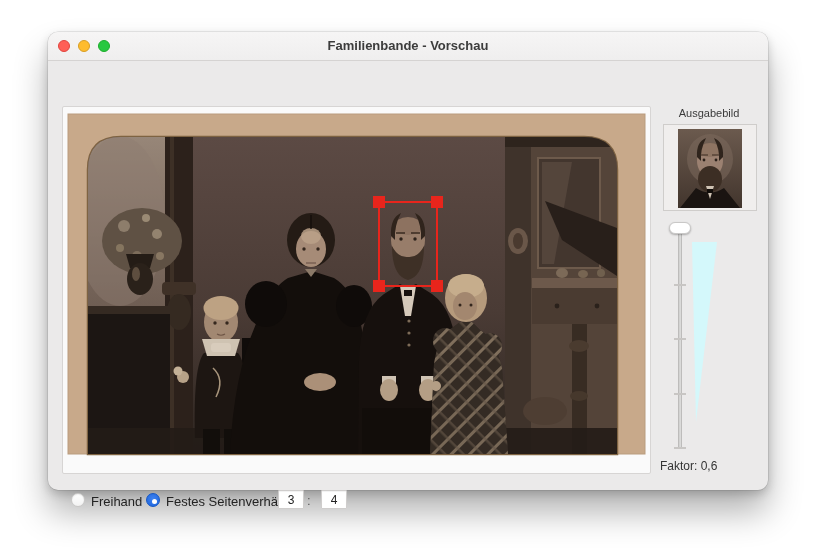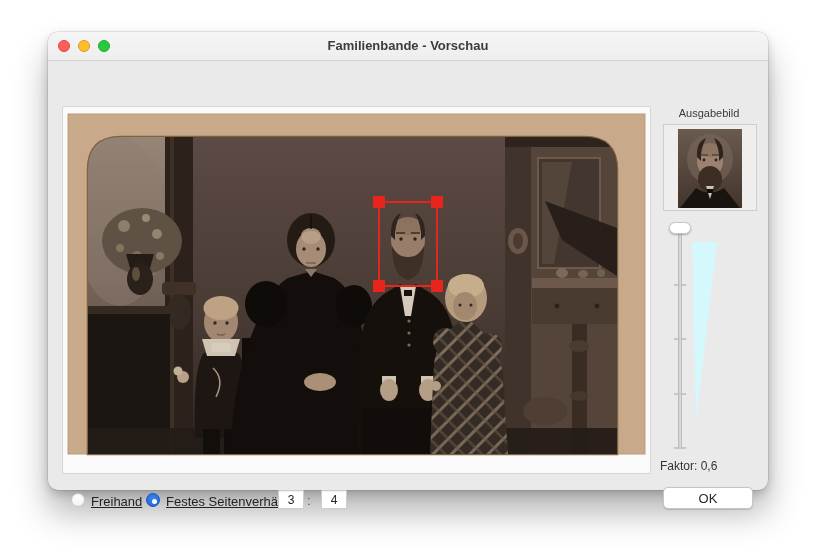--- a/index.html
+++ b/index.html
@@ -42,21 +42,21 @@
   .ok{position:absolute;left:615px;top:419px;width:90px;height:22px;background:#ffffff;
     border:0.5px solid #c6c5c4;border-radius:5px;font-size:13px;color:#262626;
     font-family:"Liberation Sans",sans-serif;box-shadow:0 0.5px 1px rgba(0,0,0,.15);}
 
   .radio{position:absolute;width:14px;height:14px;border-radius:50%;box-sizing:border-box;top:425px;}
   .radio.off{background:linear-gradient(#ffffff,#f2f2f2);border:1px solid #c9c8c7;
     box-shadow:inset 0 1px 1px rgba(0,0,0,.05);}
   .radio.on{background:radial-gradient(circle at 50% 40%, #3f82ef, #1a63dd);border:0.5px solid #1557c4;}
   .radio.on::after{content:"";position:absolute;left:4.5px;top:4.5px;width:5px;height:5px;
     border-radius:50%;background:#ffffff;}
-  .radio-label{position:absolute;top:426px;font-size:13px;color:#232323;white-space:nowrap;text-decoration:underline;}
+  .radio-label{position:absolute;top:426px;font-size:13px;color:#232323;white-space:nowrap;}
   .ratio-input{position:absolute;top:422px;width:26px;height:19px;background:#ffffff;
     border:1px solid #cfcdcc;border-radius:1px;box-sizing:border-box;text-align:center;
     font-size:12px;color:#222;font-family:"Liberation Sans",sans-serif;padding:0;
     box-shadow:inset 0 1px 1px rgba(0,0,0,.06);}
   .colon{position:absolute;top:425px;left:259px;font-size:13px;color:#5a5a5a;}
 </style>
 </head>
 <body>
 
 <div class="page">
@@ -249,21 +249,20 @@
         <div class="tick" style="top:229px"></div>
         <div class="handle"></div>
       </div>
 
       <svg class="wedge" width="26" height="181" viewBox="0 0 26 181">
         <polygon points="0,0 25,0 4,180" fill="#d4f8fb"></polygon>
       </svg>
 
       <div class="factor">Faktor: 0,6</div>
 
-      <button class="ok">OK</button>
 
       <span class="radio off" style="left:23px"></span>
       <span class="radio-label" style="left:43px">Freihand</span>
       <span class="radio on" style="left:98px"></span>
       <span class="radio-label" style="left:118px">Festes Seitenverhältnis</span>
       <input class="ratio-input" style="left: 230px;" value="3">
       <span class="colon">:</span>
       <input class="ratio-input" style="left: 273px;" value="4">
     </div>
   </div>

